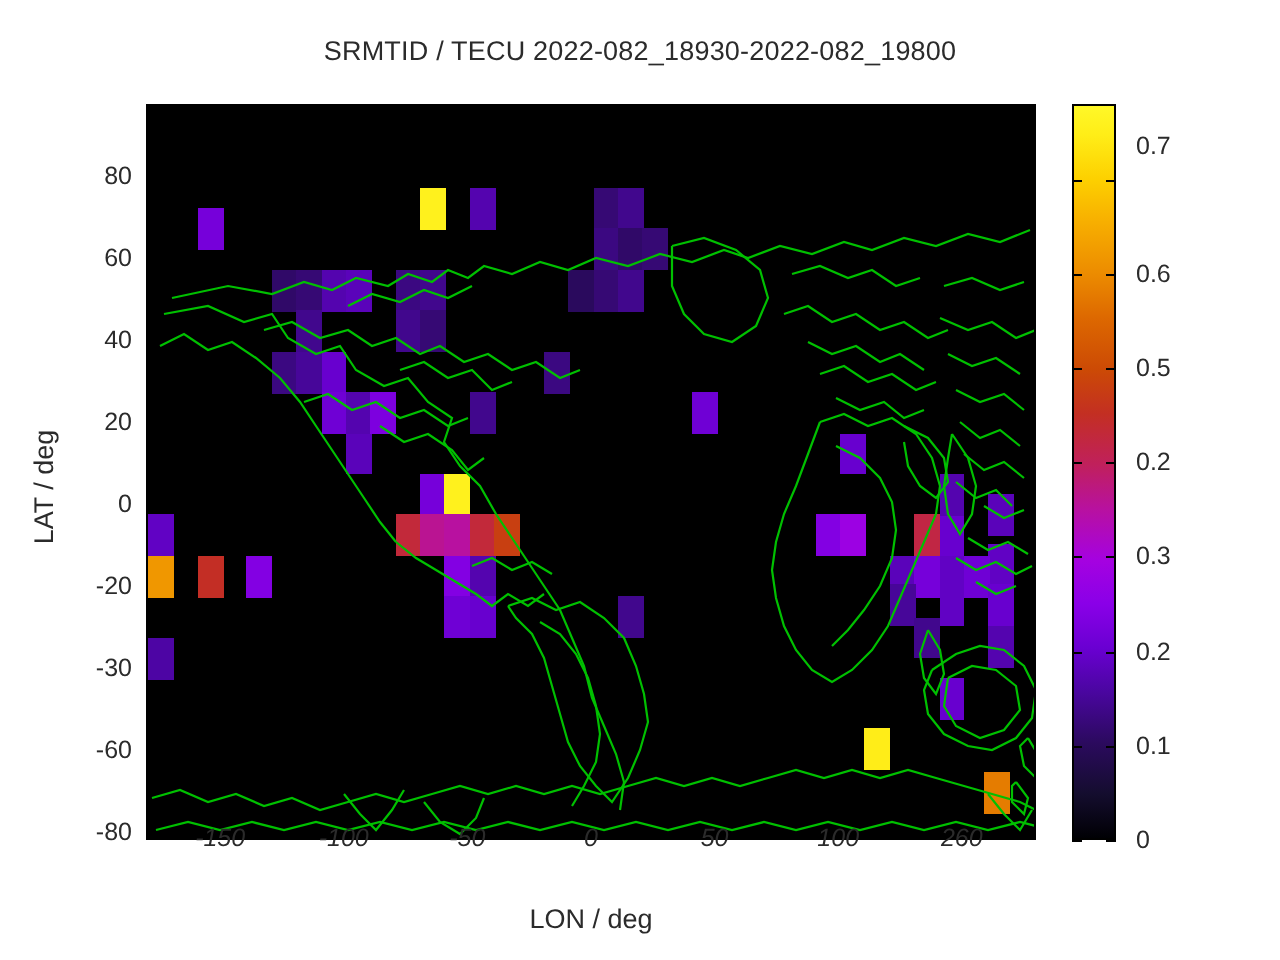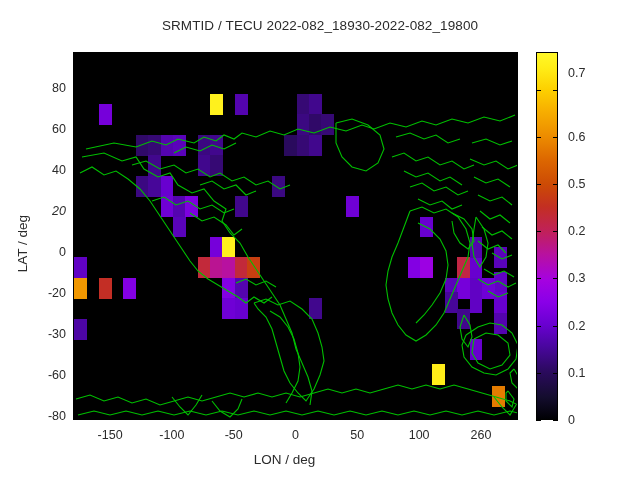--- a/index.html
+++ b/index.html
@@ -98,40 +98,41 @@
   #ytick-container {
     position: absolute;
     left: 14px;
     top: 52px;
     width: 52px;
     height: 368px;
   }
   #xtick-container {
     position: absolute;
     left: 73px;
-    top: 428px;
+    top: 412px;
     width: 445px;
     height: 20px;
+    font-style: italic;
   }
 
   #ylabel {
     position: absolute;
     left: -38px;
     top: 236px;
     width: 120px;
     text-align: center;
     font-size: 13.5px;
     color: #2b2b2b;
     transform: rotate(-90deg);
     transform-origin: center center;
     white-space: nowrap;
   }
   #xlabel {
     position: absolute;
-    left: 62px;
+    left: 73px;
     top: 452px;
     width: 445px;
     text-align: center;
     font-size: 13.5px;
     color: #2b2b2b;
     white-space: nowrap;
   }
 
   
   #colorbar-wrap {
@@ -363,21 +364,21 @@
       </g>
     </svg>
   </div>
 
   <div id="plot-frame"></div>
 
   <div id="ytick-container">
       <div class="ytick-label" style="top: 20.44px;">80</div>
       <div class="ytick-label" style="top: 61.33px;">60</div>
       <div class="ytick-label" style="top: 102.22px;">40</div>
-      <div class="ytick-label" style="top: 143.11px; font-style: italic;">20</div>
+      <div class="ytick-label" style="top: 143.11px;">20</div>
       <div class="ytick-label" style="top: 184px;">0</div>
       <div class="ytick-label" style="top: 224.89px;">-20</div>
       <div class="ytick-label" style="top: 265.78px;">-30</div>
       <div class="ytick-label" style="top: 306.67px;">-60</div>
       <div class="ytick-label" style="top: 347.56px;">-80</div>
     </div>
   <div id="xtick-container">
       <div class="xtick-label" style="left: 37.08px;">-150</div>
       <div class="xtick-label" style="left: 98.89px;">-100</div>
       <div class="xtick-label" style="left: 160.69px;">-50</div>

